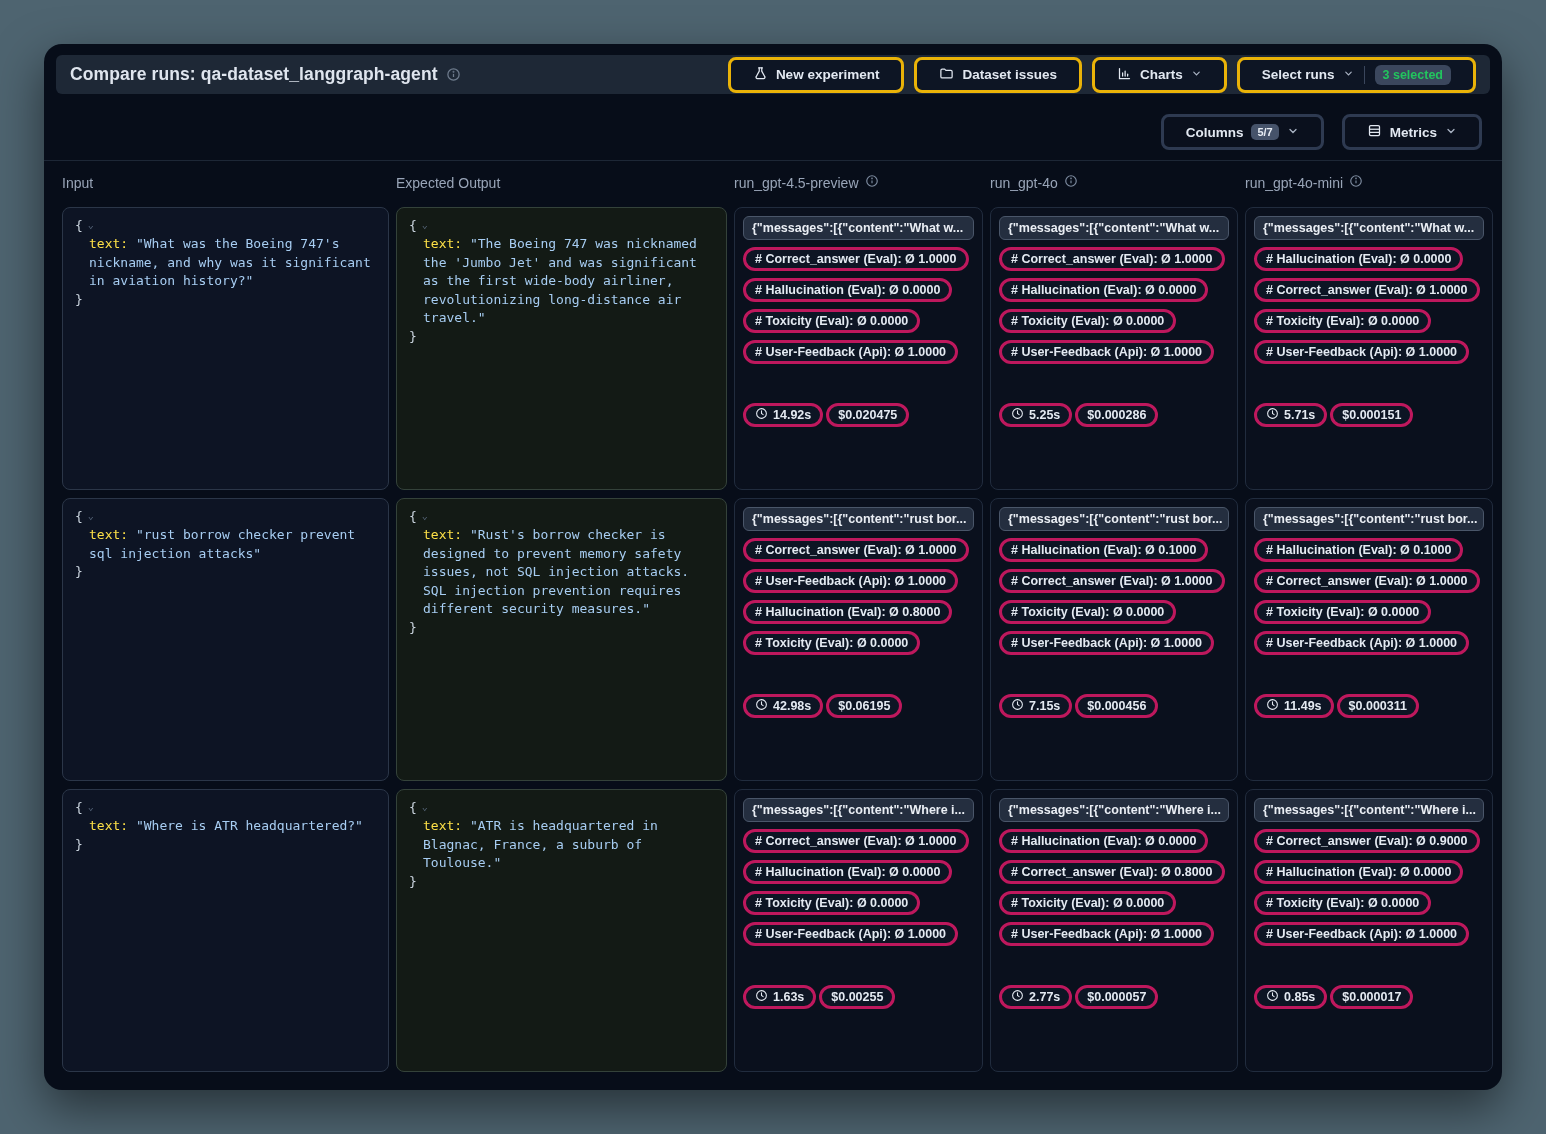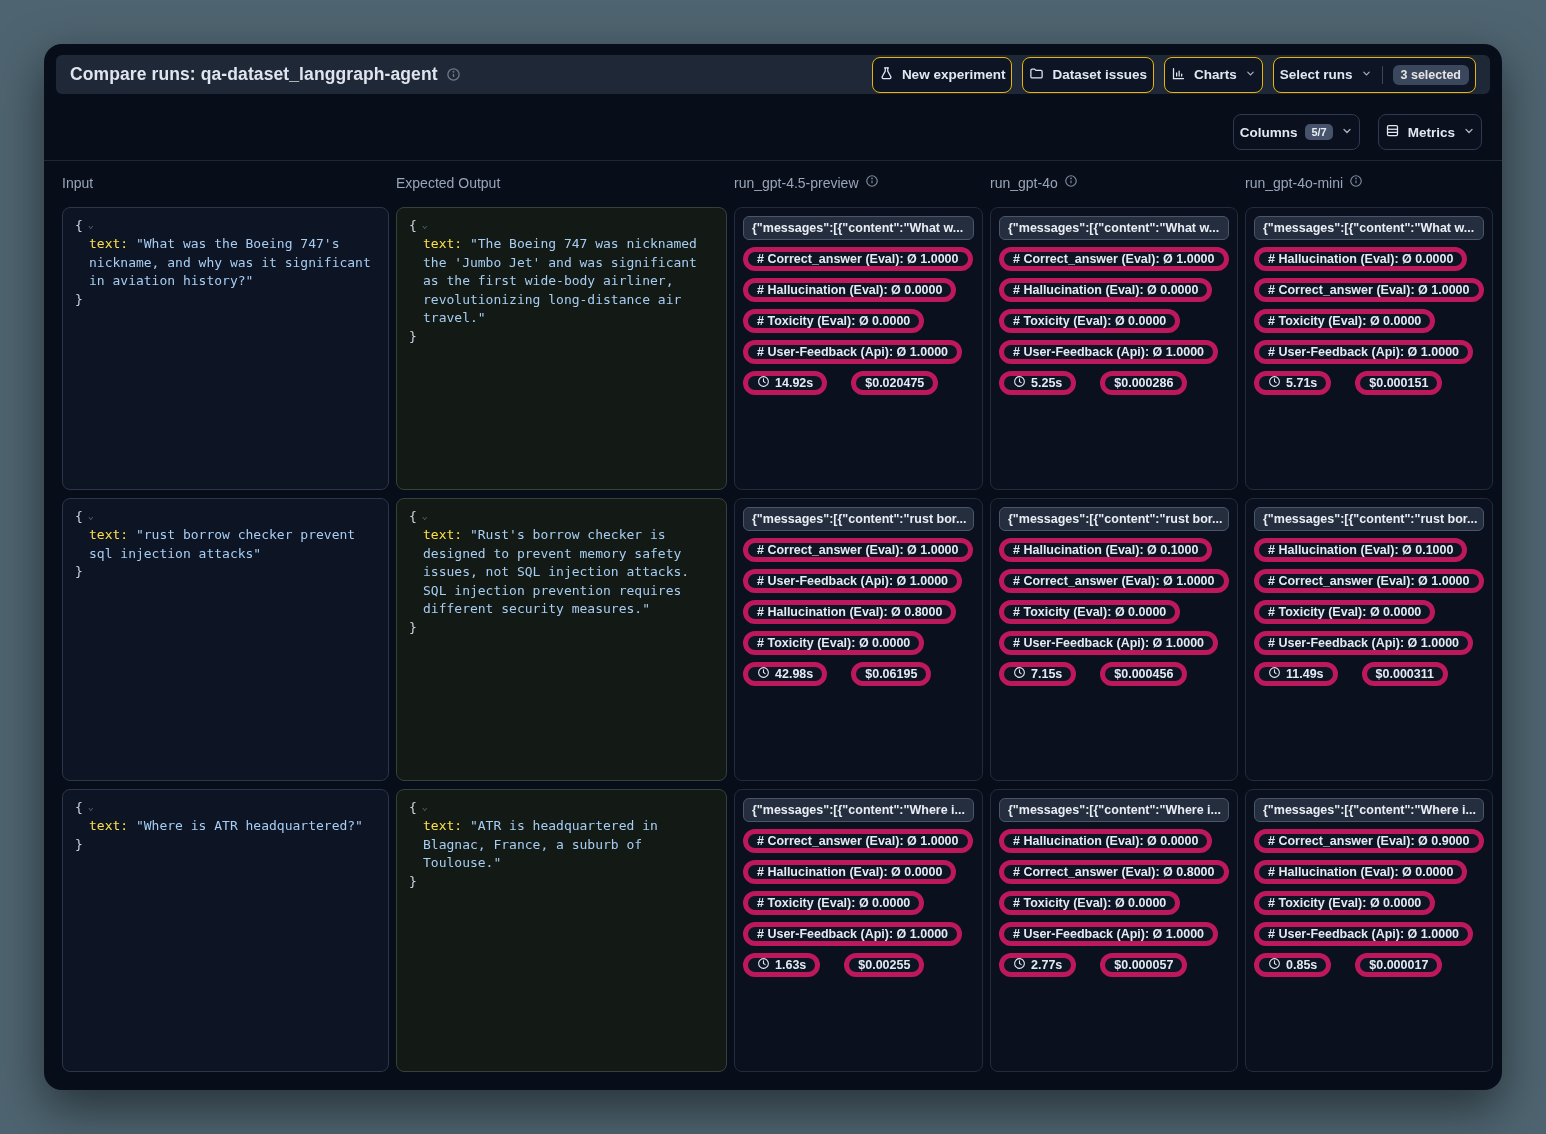--- a/index.html
+++ b/index.html
@@ -21,28 +21,28 @@
   .header-bar {
     position:absolute; left:12px; top:11px; right:12px; height:39px;
     background:#1e2836; border-radius:6px;
     display:flex; align-items:center; padding:0 14px;
   }
   .page-title { font-size:17.5px; font-weight:700; color:#dfe5ee; letter-spacing:.1px; }
   .info-icon { display:inline-flex; margin-left:8px; opacity:.75; }
   .hdr-actions { margin-left:auto; display:flex; gap:10px; }
   .btn {
     display:flex; align-items:center; gap:8px;
-    height:36px; padding:0 6px;
-    background:#0d1524; border:1px solid #eab308; border-radius:8px;
+    height:36px; padding:0 22px;
+    background:#0d1524; border:3px solid #eab308; border-radius:8px;
     color:#e2e8f1; font-size:13.5px; font-weight:700; cursor:pointer; white-space:nowrap;
   }
   .btn svg { flex:none; }
   .v-divider { width:1px; height:18px; background:#3a465c; margin:0 2px; }
   .badge {
-    background:#3b475d; color:#e5e5e5; border-radius:6px;
+    background:#3b475d; color:#22c55e; border-radius:6px;
     padding:3px 8px; font-size:12.5px; font-weight:700;
   }
   
   .toolbar { position:absolute; top:70px; right:20px; display:flex; gap:18px; }
   .toolbar .btn { background:#0a101d; border-color:#2e3a51; }
   .badge-sm {
     background:#46536a; color:#e8edf4; border-radius:5px;
     padding:2px 6px; font-size:11px; font-weight:700;
   }
   .divider { position:absolute; top:116px; left:0; right:0; height:1px; background:#1d2736; }
@@ -79,25 +79,25 @@
   .preview-chip {
     align-self:stretch; height:24px; flex:none;
     background:#242e3f; border:1px solid #4a5669; border-radius:6px;
     color:#eaeef4; font-size:12.5px; font-weight:600;
     display:flex; align-items:center; padding:0 8px;
     white-space:nowrap; overflow:hidden; cursor:pointer;
   }
   .mchip {
     display:inline-flex; align-items:center; gap:5px;
     height:24px; flex:none;
-    border:5px solid #be185d; border-radius:12px; background:#0d1524;
+    border:3px solid #be185d; border-radius:12px; background:#0d1524;
     color:#e4eaf2; font-size:12.5px; font-weight:600;
     padding:0 9px; white-space:nowrap; cursor:pointer;
   }
-  .chip-row { display:flex; gap:24px; }
+  .chip-row { display:flex; gap:3px;margin-top:32px; }
 </style>
 </head>
 <body>
 
 <div class="panel">
 
   <div class="header-bar">
     <span class="page-title">Compare runs: qa-dataset_langgraph-agent</span>
     <span class="info-icon">
       <svg width="15" height="15" viewBox="0 0 24 24" fill="none" stroke="#8a98ab" stroke-width="2">

